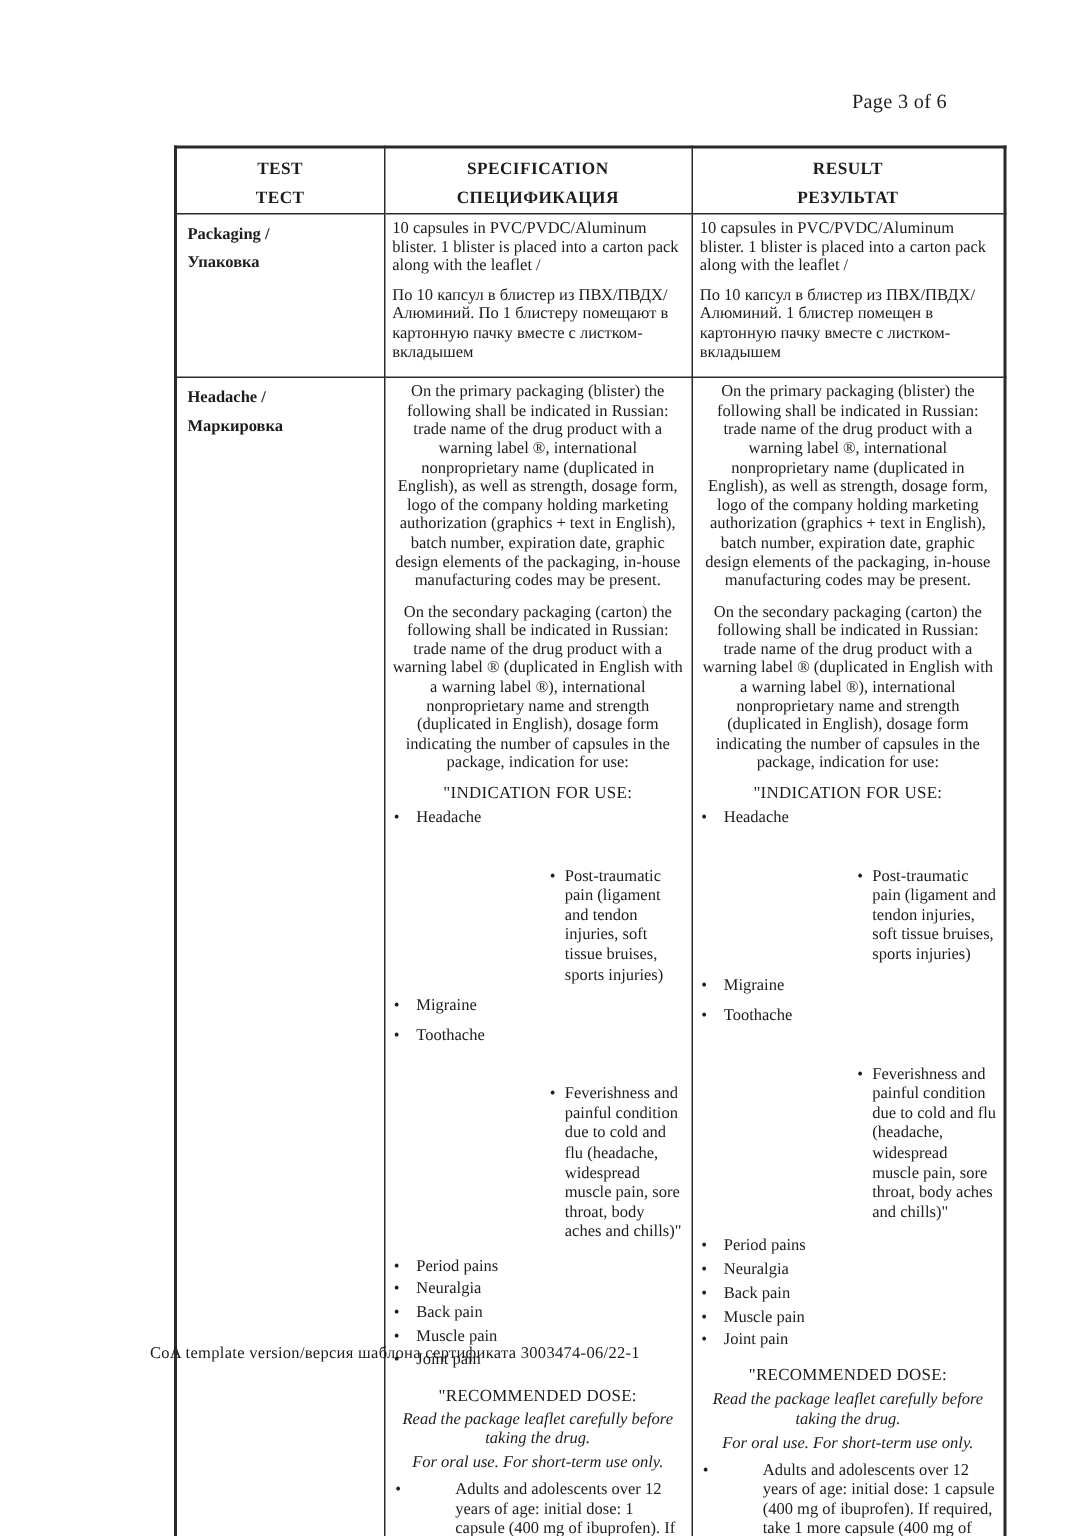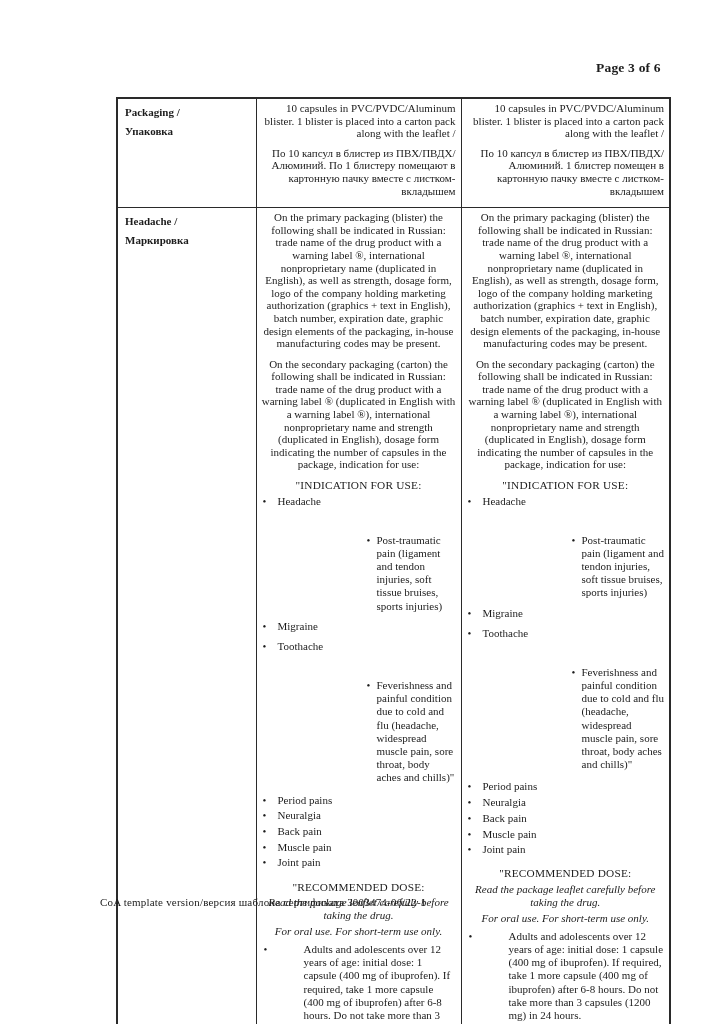--- a/index.html
+++ b/index.html
@@ -5,22 +5,22 @@
   * { margin:0; padding:0; box-sizing:border-box; }
   html,body { width:719px; height:1024px; }
   body {
     background:#ffffff;
     font-family:"Liberation Serif", serif;
     color:#1c1c1c;
     position:relative;
     overflow:hidden;
   }
   .page-number {
-    position:absolute; top:60px; left:596px;
-    font-size:13.5px; font-weight:bold; letter-spacing:0.2px;
+    position:absolute; top:60px; left:568px;
+    font-size:13.5px; font-weight:normal; letter-spacing:0.2px;
   }
   table.coa-table {
     position:absolute; top:97px; left:116px;
     width:553px;
     border-collapse:collapse;
     table-layout:fixed;
     border:2px solid #2a2a2a;
   }
   .coa-table td {
     border:1px solid #2a2a2a;
@@ -30,21 +30,21 @@
   }
   
   tr.header-row td { height:42px; text-align:center; padding-top:5px; }
   .hdr-line { display:block; font-weight:bold; font-size:11.5px; line-height:19px; letter-spacing:0.3px; }
   
   .test-cell { padding:4px 4px 4px 7px; font-weight:bold; }
   .test-line { display:block; line-height:19px; font-size:11px; }
   
   tr.packaging-row td { height:106px; }
   .body-cell { padding:3px 5px; }
-  .body-cell p.center-par { text-align:right; margin-bottom:7px; }
+  .body-cell p.center-par { text-align:left; margin-bottom:7px; }
   
   tr.labelling-row td.body-cell { height:690px; }
   .para { text-align:center; margin-bottom:8px; }
   .u { }
   .center-head { text-align:center; font-size:11.3px; margin:3px 0 3px 0; letter-spacing:0.2px; }
   
   .ind-grid {
     display:grid;
     grid-template-columns:103px 1fr;
     column-gap:2px;
@@ -74,20 +74,34 @@
 <div class="page-number">Page 3 of 6</div>
 
 <table class="coa-table">
   <colgroup>
     <col style="width:139px">
     <col style="width:205px">
     <col style="width:209px">
   </colgroup>
 
   <tbody>
+      <tr class="header-row">
+    <td>
+      <span class="hdr-line">TEST</span>
+      <span class="hdr-line">ТЕСТ</span>
+    </td>
+    <td>
+      <span class="hdr-line">SPECIFICATION</span>
+      <span class="hdr-line">СПЕЦИФИКАЦИЯ</span>
+    </td>
+    <td>
+      <span class="hdr-line">RESULT</span>
+      <span class="hdr-line">РЕЗУЛЬТАТ</span>
+    </td>
+  </tr>
 
   <tr class="packaging-row">
     <td class="test-cell">
       <span class="test-line">Packaging /</span>
       <span class="test-line">Упаковка</span>
     </td>
     <td class="body-cell">
       <p class="center-par">10 capsules in PVC/PVDC/Aluminum blister. 1 blister is placed into a carton pack along with the leaflet /</p>
       <p class="center-par">По 10 капсул в блистер из ПВХ/ПВДХ/ Алюминий. По 1 блистеру помещают в картонную пачку вместе с листком-вкладышем</p>
     </td>

